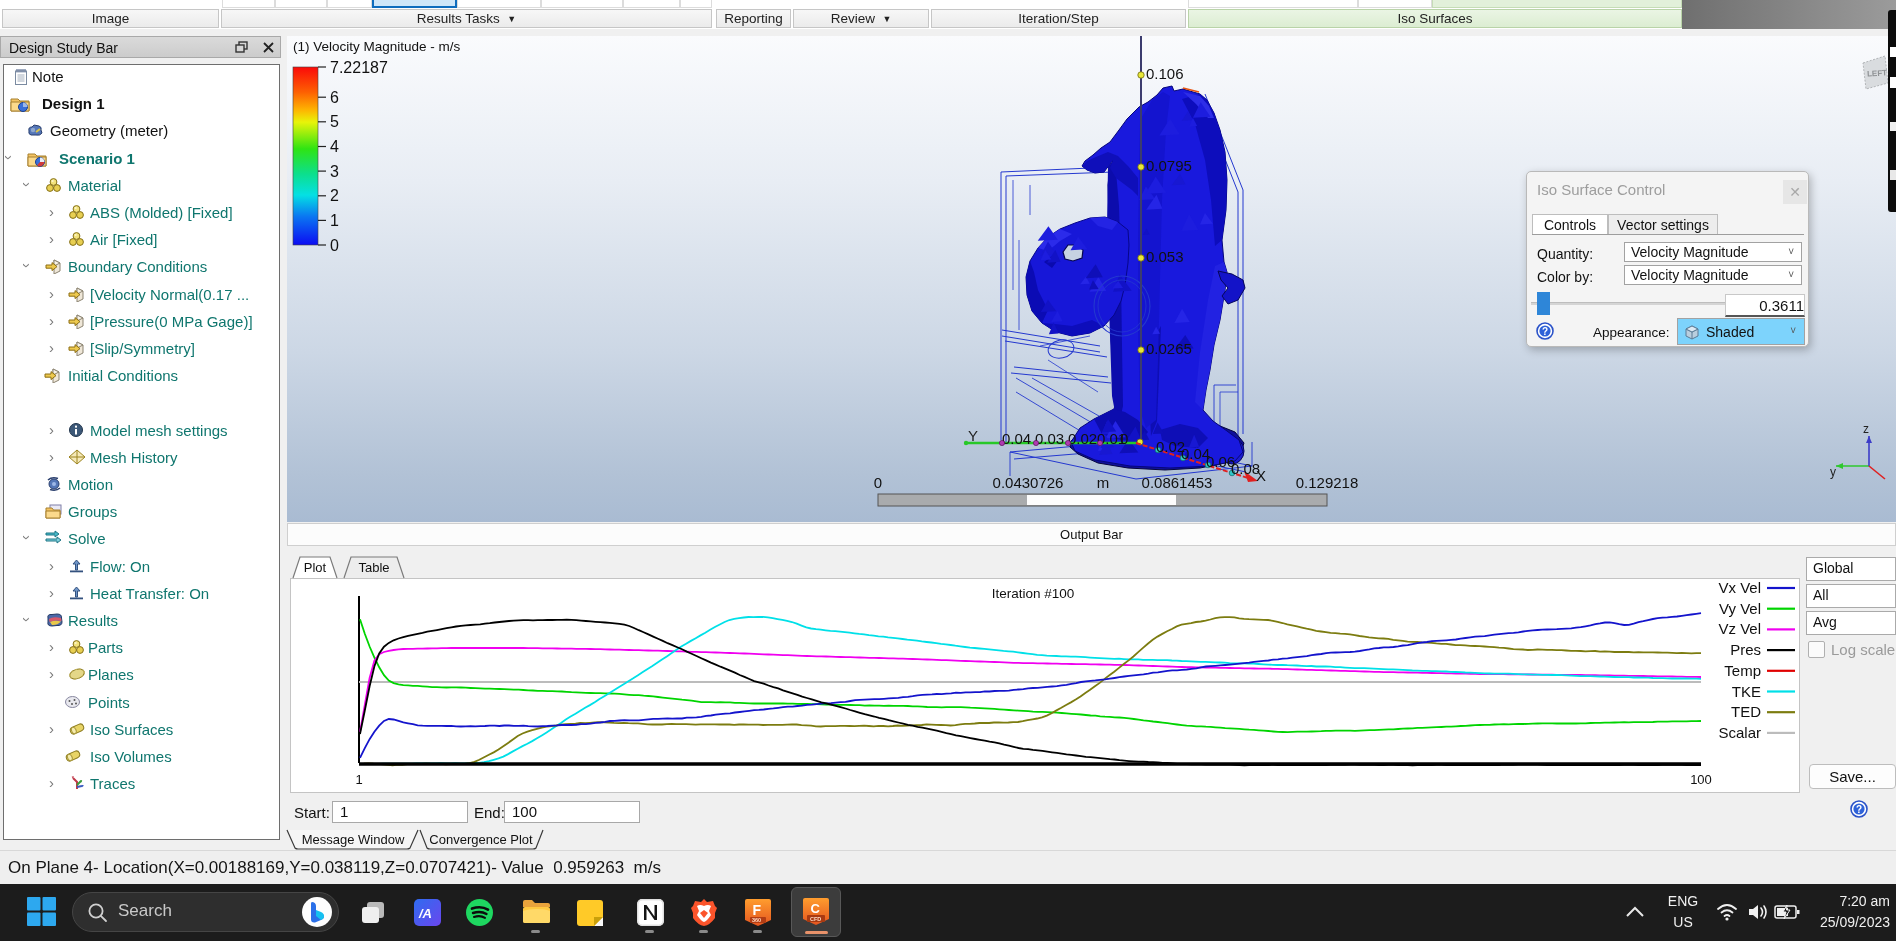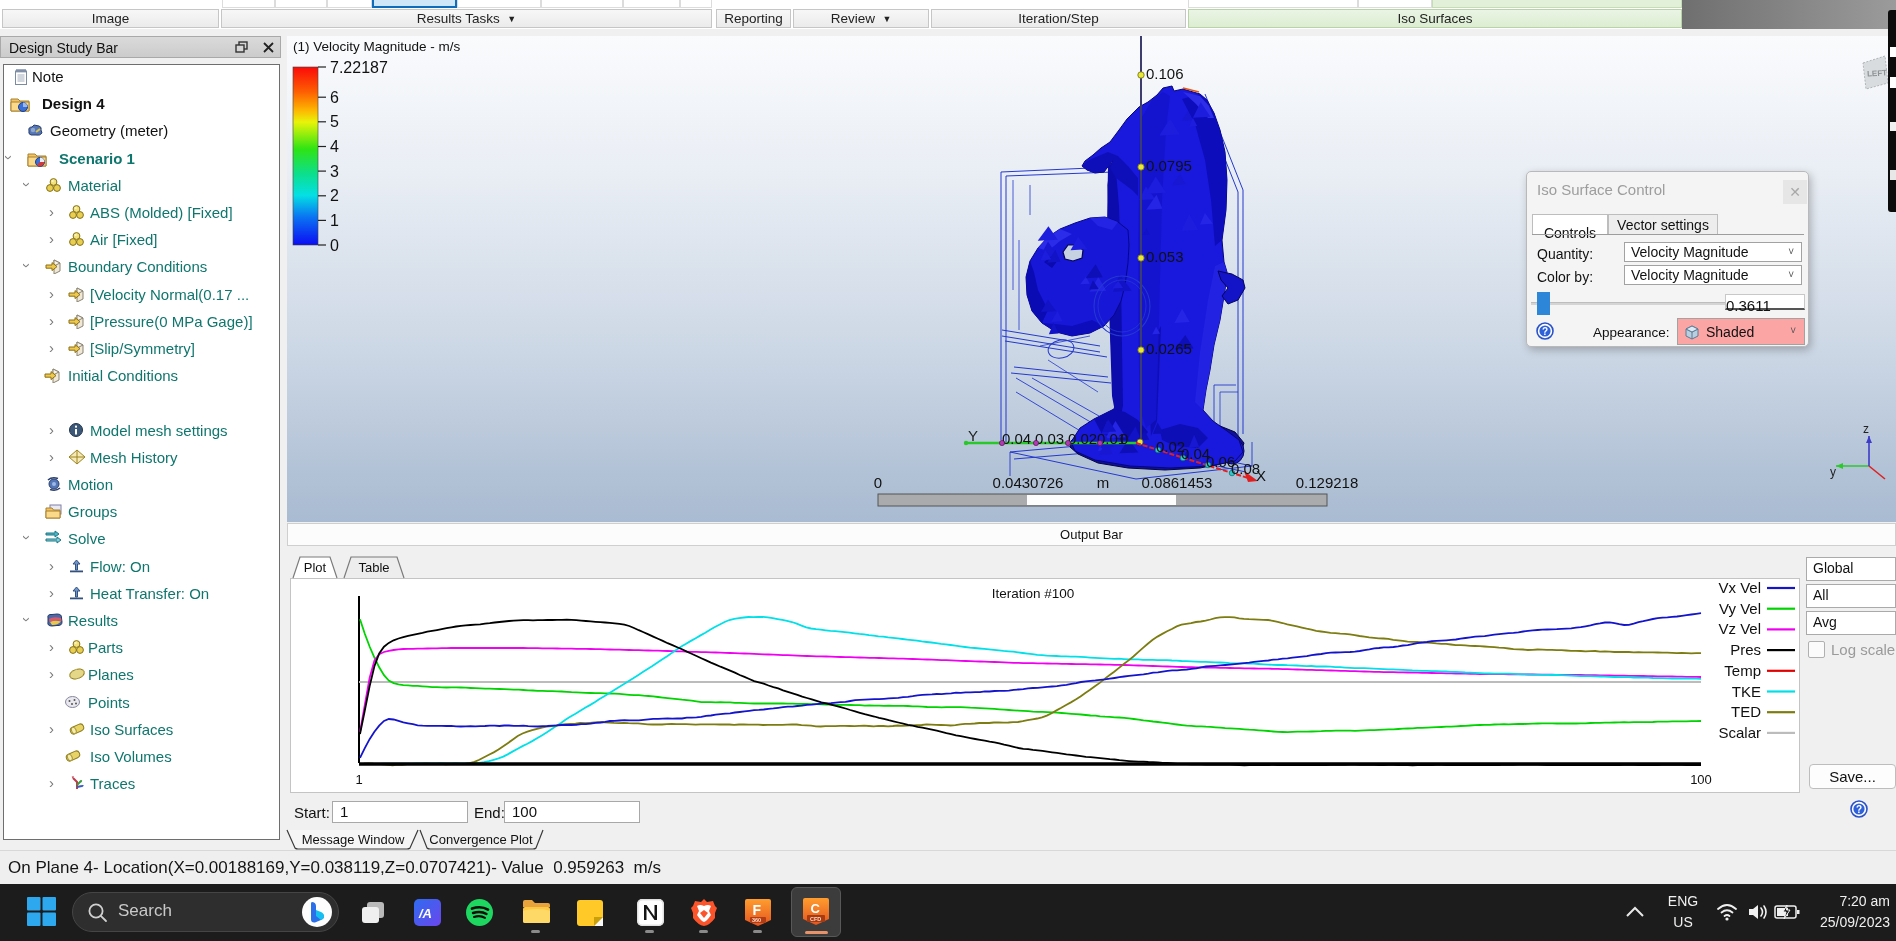--- a/index.html
+++ b/index.html
@@ -92,21 +92,21 @@
       </svg>
       <span class="txt blk" style="left:28px;">Note</span>
     </div>
   <div class="trow" style="top:26px;">
       <svg style="left:6px;" width="22" height="18" viewBox="0 0 22 18">
         <path d="M1 4 L8 4 L10 6 L19 6 L19 16 L1 16 Z" fill="#f4c464" stroke="#a7802e"></path>
         <path d="M1 7 L19 7 L19 16 L1 16 Z" fill="#fbd98b" stroke="#a7802e"></path>
         <circle cx="13" cy="12" r="4.5" fill="#3a6fd8" stroke="#1b3f8f"></circle>
         <path d="M13 7.5 A4.5 4.5 0 0 1 17.5 12 L13 12 Z" fill="#9db8e8"></path>
       </svg>
-      <span class="txt blk" style="left:38px;font-weight:bold;">Design 4</span>
+      <span class="txt blk" style="left:38px;font-weight:bold;">Design 1</span>
     </div>
   <div class="trow" style="top:53px;">
       <svg style="left:22px;" width="18" height="16" viewBox="0 0 18 16">
         <path d="M3 9 Q2 5 6 5 L8 3 L13 4 Q16 5 15 8 L16 11 Q14 14 10 13 L5 13 Q2 12 3 9 Z" fill="#5577b8" stroke="#2a3f6e"></path>
         <circle cx="7" cy="8" r="2.2" fill="#8fa8d0"></circle>
         <path d="M10 10 L14 7" stroke="#d8c24a" stroke-width="2"></path>
       </svg>
       <span class="txt blk" style="left:46px;">Geometry (meter)</span>
     </div>
   <div class="trow" style="top:81px;">
@@ -566,37 +566,37 @@
 <div class="abs" style="left:504px;top:801px;width:136px;height:22px;background:#fff;border:1px solid #a8a8a8;box-sizing:border-box;font-size:15px;color:#111;padding:1px 0 0 7px;">100</div>
 <svg class="abs" style="left:285px;top:829px;" width="270" height="21" viewBox="0 0 270 21">
 <path d="M2,1 L10,19 Q11,20 13,20 L122,20 Q124,20 125,19 L133,1" fill="#f6f6f6" stroke="#3a3a3a" stroke-width="1.2"></path>
 <path d="M135,1 L142,19 Q143,20 145,20 L248,20 Q250,20 251,19 L258,1" fill="#f0f0f0" stroke="#3a3a3a" stroke-width="1.2"></path>
 <text x="68" y="15" font-size="13" fill="#111" text-anchor="middle">Message Window</text>
 <text x="196" y="15" font-size="13" fill="#111" text-anchor="middle">Convergence Plot</text>
 </svg>
 <div class="abs" id="iso">
   <div style="position:absolute;left:10px;top:9px;font-size:15px;color:#9d9d9d;">Iso Surface Control</div>
   <div style="position:absolute;left:256px;top:8px;width:24px;height:24px;background:#e6e6e6;color:#a8a8a8;font-size:14px;text-align:center;line-height:25px;">✕</div>
-  <div style="position:absolute;left:5px;top:42px;width:76px;height:21px;background:#fff;border:1px solid #bdbdbd;border-bottom:none;box-sizing:border-box;font-size:14px;color:#111;text-align:center;padding-top:10px;">Controls</div>
+  <div style="position:absolute;left:5px;top:42px;width:76px;height:21px;background:#fff;border:1px solid #bdbdbd;border-bottom:none;box-sizing:border-box;font-size:14px;color:#111;text-align:center;padding-top:2px;">Controls</div>
   <div style="position:absolute;left:81px;top:42px;width:110px;height:21px;background:#ededed;border:1px solid #bdbdbd;border-bottom:none;box-sizing:border-box;font-size:14px;color:#111;text-align:center;padding-top:2px;">Vector settings</div>
   <div style="position:absolute;left:5px;top:62px;width:272px;height:1px;background:#9d9d9d;"></div>
   <div style="position:absolute;left:10px;top:74px;font-size:14px;color:#111;">Quantity:</div>
   <div style="position:absolute;left:97px;top:70px;width:178px;height:20px;background:#fff;border:1px solid #a2a2a2;box-sizing:border-box;font-size:14px;color:#111;padding:1px 0 0 6px;">Velocity Magnitude<span style="position:absolute;right:7px;top:3px;color:#555;font-size:10px;">˅</span></div>
   <div style="position:absolute;left:10px;top:97px;font-size:14px;color:#111;">Color by:</div>
   <div style="position:absolute;left:97px;top:93px;width:178px;height:20px;background:#fff;border:1px solid #a2a2a2;box-sizing:border-box;font-size:14px;color:#111;padding:1px 0 0 6px;">Velocity Magnitude<span style="position:absolute;right:7px;top:3px;color:#555;font-size:10px;">˅</span></div>
   <div style="position:absolute;left:4px;top:130px;width:196px;height:2px;background:#d4d4d4;border-top:1px solid #bdbdbd;"></div>
   <div style="position:absolute;left:10px;top:120px;width:13px;height:23px;background:#2e86d8;"></div>
-  <div style="position:absolute;left:198px;top:122px;width:80px;height:16px;background:#fff;border:1px solid #c8c8c8;border-bottom:2px solid #555;box-sizing:border-box;font-size:15px;color:#111;text-align:left;padding-top:2px;">0.3611</div>
+  <div style="position:absolute;left:198px;top:122px;width:80px;height:23px;background:#fff;border:1px solid #c8c8c8;border-bottom:2px solid #555;box-sizing:border-box;font-size:15px;color:#111;text-align:right;padding-top:2px;">0.3611</div>
   <svg style="position:absolute;left:9px;top:150px;" width="18" height="18" viewBox="0 0 18 18">
       <circle cx="9" cy="9" r="8" fill="#fff" stroke="#2a52c8" stroke-width="1.6"></circle>
       <circle cx="9" cy="9" r="5.6" fill="#2f62d8"></circle>
       <text x="9" y="13" font-size="10" fill="#fff" text-anchor="middle" font-weight="bold">?</text>
     </svg>
   <div style="position:absolute;left:66px;top:153px;font-size:13.5px;color:#111;">Appearance:</div>
-  <div style="position:absolute;left:150px;top:146px;width:128px;height:27px;background:#fca5a5;border:1px solid #a2a2a2;box-sizing:border-box;">
+  <div style="position:absolute;left:150px;top:146px;width:128px;height:27px;background:#7dd3fc;border:1px solid #a2a2a2;box-sizing:border-box;">
     <svg style="position:absolute;left:4px;top:3px;" width="20" height="20" viewBox="0 0 20 20">
         <path d="M4,7 L10,4 L16,7 L16,14 L10,17 L4,14 Z" fill="#b9cede" stroke="#5a7b96"></path>
         <path d="M4,7 L10,10 L16,7" fill="none" stroke="#5a7b96"></path>
         <path d="M10,10 L10,17" stroke="#5a7b96"></path>
         <path d="M4,7 L10,4 L16,7 L10,10 Z" fill="#ddeaf4" stroke="#5a7b96"></path>
       </svg>
     <span style="position:absolute;left:28px;top:5px;font-size:14px;color:#111;">Shaded</span>
     <span style="position:absolute;right:8px;top:6px;color:#555;font-size:10px;">˅</span>
   </div>
 </div>

